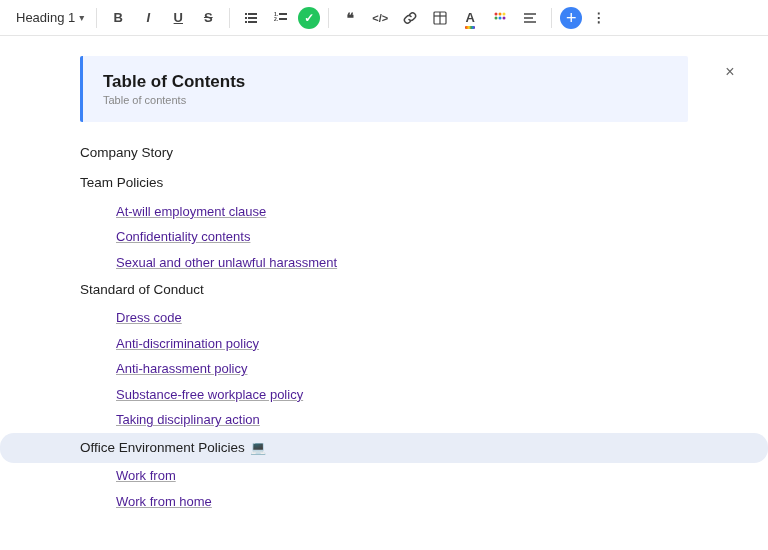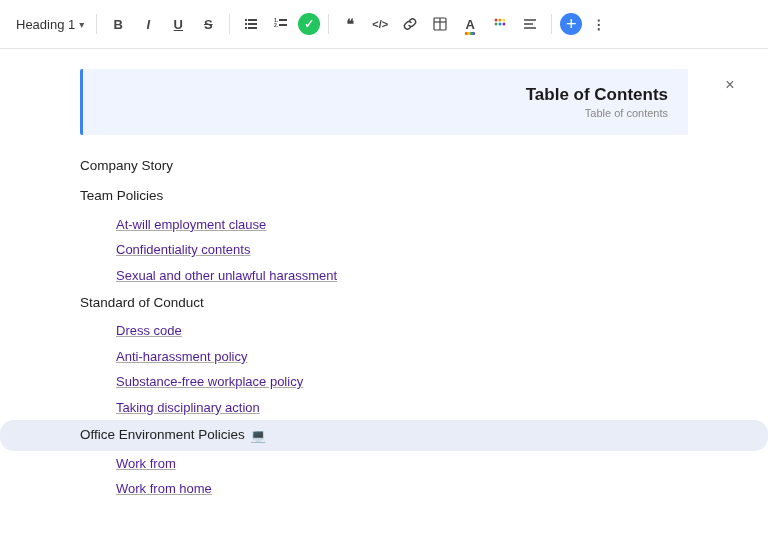--- a/index.html
+++ b/index.html
@@ -13,21 +13,21 @@
       color: #333;
     }
 
     
     .toolbar {
       display: flex;
       align-items: center;
       padding: 6px 12px;
       border-bottom: 1px solid #e5e5e5;
       gap: 4px;
-      height: 49px;
+      height: 36px;
       background: #fff;
     }
     .toolbar-heading-select {
       display: flex;
       align-items: center;
       gap: 4px;
       font-size: 13px;
       font-weight: 500;
       color: #333;
       padding: 2px 4px;
@@ -87,21 +87,20 @@
       position: relative;
     }
 
     
     .toc-block {
       background: #f0f4ff;
       border-left: 3px solid #3b82f6;
       padding: 16px 20px;
       border-radius: 2px;
       margin-bottom: 16px;
-      text-align: right;
     }
     .toc-title {
       font-size: 17px;
       font-weight: 700;
       color: #1a1a1a;
       margin-bottom: 2px;
     }
     .toc-subtitle {
       font-size: 11px;
       color: #888;
@@ -233,20 +232,21 @@
 
   <div style="padding: 0;">
 
     <div class="toc-item toc-item-level1">Company Story</div>
     <div class="toc-item toc-item-level1">Team Policies</div>
     <div class="toc-item toc-item-level2">At-will employment clause</div>
     <div class="toc-item toc-item-level2">Confidentiality contents</div>
     <div class="toc-item toc-item-level2">Sexual and other unlawful harassment</div>
     <div class="toc-item toc-item-level1">Standard of Conduct</div>
     <div class="toc-item toc-item-level2">Dress code</div>
+    <div class="toc-item toc-item-level2">Anti-discrimination policy</div>
     <div class="toc-item toc-item-level2">Anti-harassment policy</div>
     <div class="toc-item toc-item-level2">Substance-free workplace policy</div>
     <div class="toc-item toc-item-level2">Taking disciplinary action</div>
 
     <div style="background:#e8edf7;margin:0 -80px;padding:5px 80px;border-radius:14px;">
       <div class="toc-item toc-item-level1" style="padding:0;display:flex;align-items:center;gap:6px;">
         Office Environment Policies
         <span style="font-size:13px;">💻</span>
       </div>
     </div>

